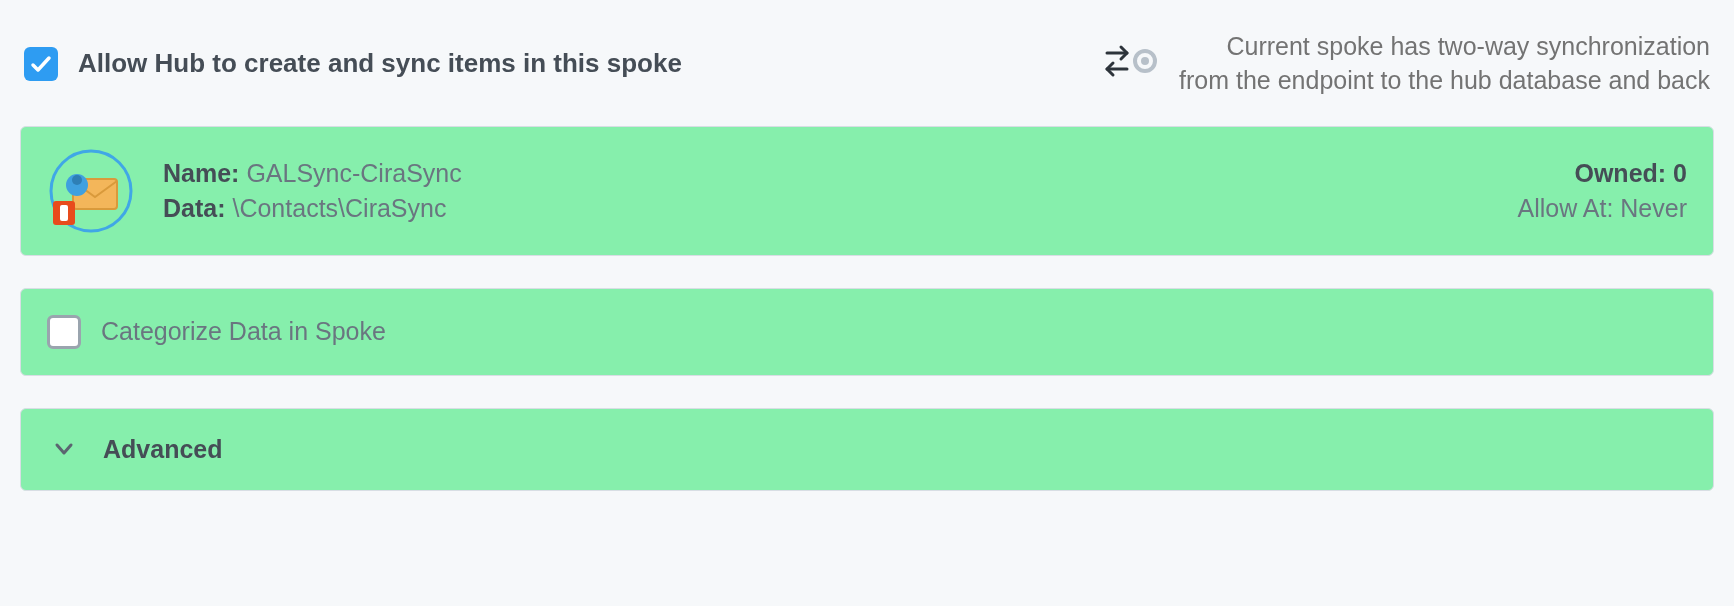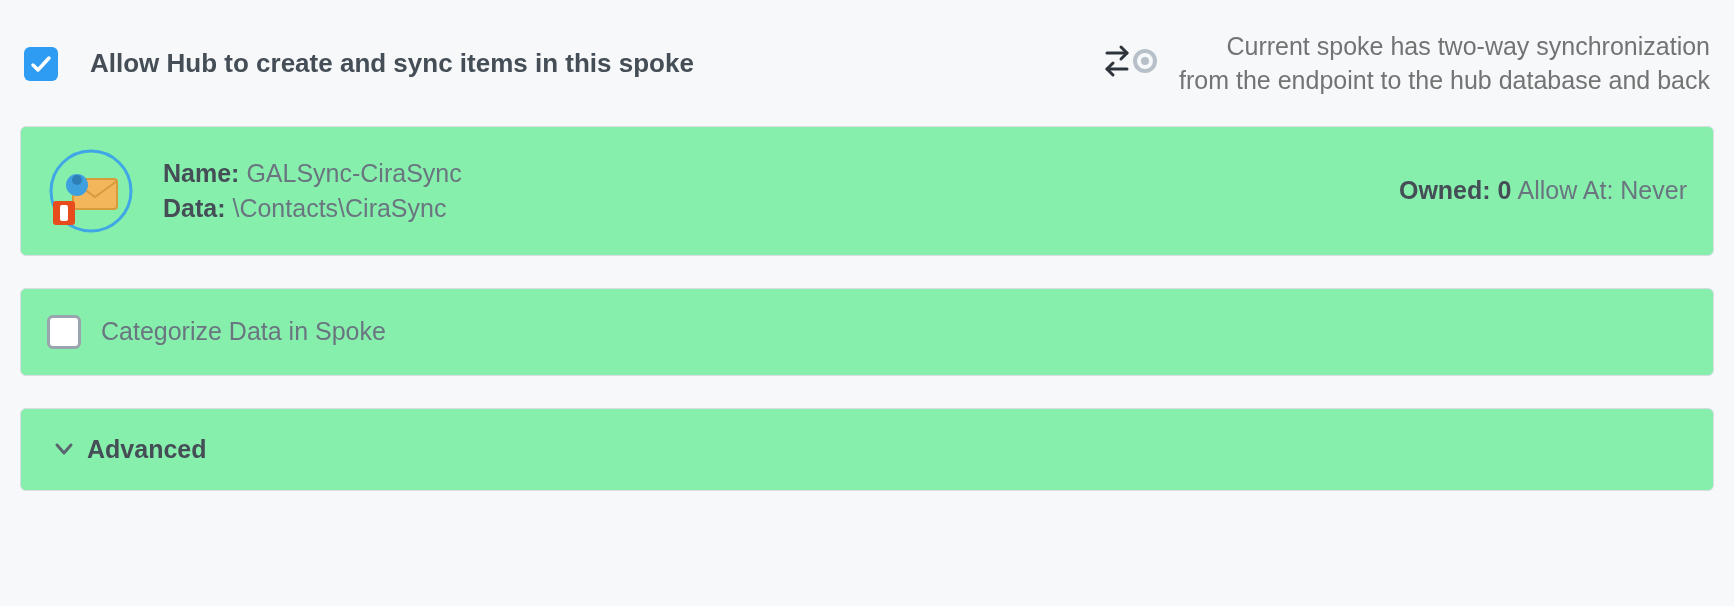--- a/index.html
+++ b/index.html
@@ -41,21 +41,20 @@
   }
   .chk.unchecked {
     border: 3px solid #9aa4ae;
     background: #fff;
   }
   .chk svg { display: block; }
   .top-left-label {
     font-weight: 700;
     color: #454d56;
     font-size: 26px;
-    margin-left: 12px;
   }
   .top-right {
     display: flex;
     align-items: center;
     gap: 22px;
   }
   .sync-desc {
     text-align: right;
     color: #737373;
     font-size: 25px;
@@ -91,40 +90,41 @@
   }
   .info-main .lbl {
     font-weight: 700;
     color: #454d56;
   }
   .info-right {
     text-align: right;
     font-size: 25px;
     color: #6a7580;
     display: flex;
+    flex-direction: column;
     gap: 6px;
   }
   .info-right .owned {
     font-weight: 700;
     color: #454d56;
   }
   .cat-card {
     display: flex;
     align-items: center;
     gap: 20px;
     padding: 26px;
   }
   .cat-label {
     font-size: 25px;
     color: #6a7580;
   }
   .adv-card {
     display: flex;
     align-items: center;
-    gap: 12px;
+    gap: 28px;
     padding: 26px 32px;
   }
   .adv-label {
     font-weight: 700;
     color: #454d56;
     font-size: 25px;
   }
   .chevron {
     width: 22px;
     height: 22px;

